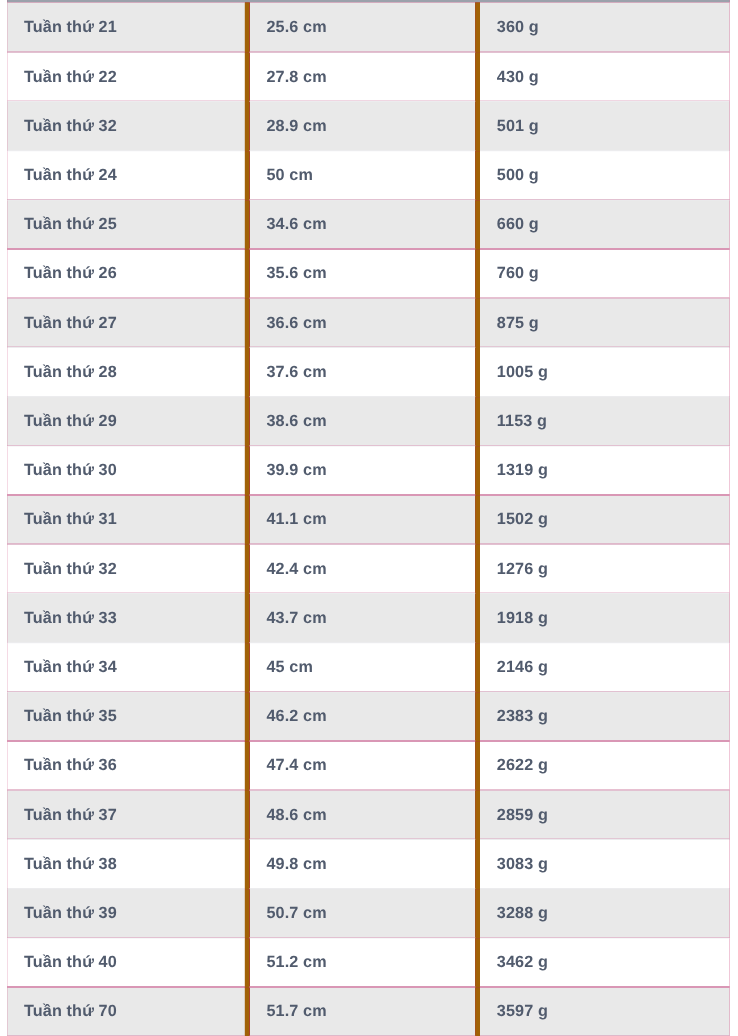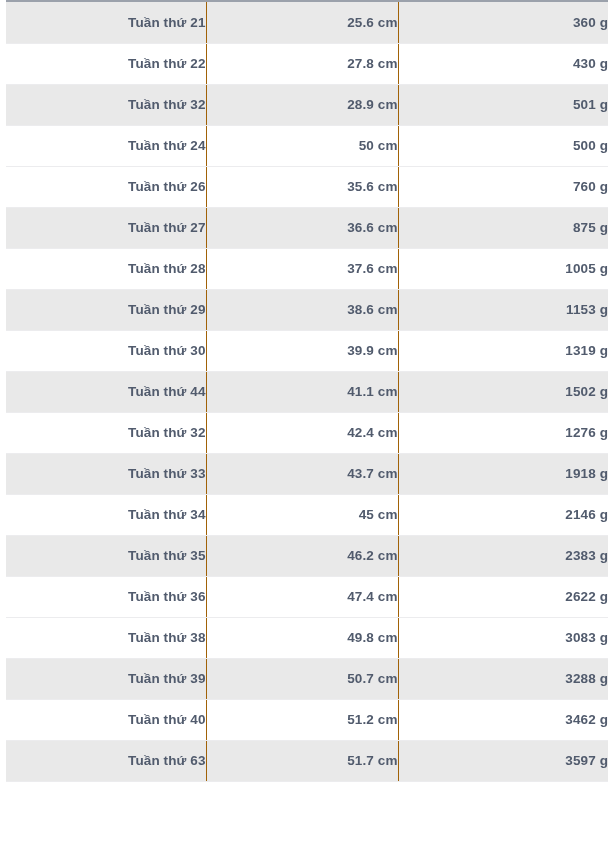--- a/index.html
+++ b/index.html
@@ -13,21 +13,20 @@
     overflow: hidden;
     font-family: "Liberation Sans", "DejaVu Sans", sans-serif;
   }
 
   .table-wrap {
     position: absolute;
     left: 6px;
     top: 0;
     width: 602px;
     background: #be185d;
-    text-align: right;
   }
 
   .top-rule {
     height: 2px;
     background: #9ba1ab;
     width: 602px;
   }
 
   table.growth-table {
     border-collapse: collapse;
@@ -52,21 +51,21 @@
     letter-spacing: 0.1px;
     vertical-align: middle;
     border-bottom: 1px solid #ececee;
     box-sizing: border-box;
     white-space: nowrap;
     overflow: hidden;
   }
 
   table.growth-table td.col-len,
   table.growth-table td.col-wt {
-    border-left: 1px solid #a16207;
+    border-left: 4px solid #a16207;
   }
 
   table.growth-table tr.odd td {
     background: #e9e9e9;
   }
   table.growth-table tr.even td {
     background: #ffffff;
   }
 </style>
 </head>
@@ -94,20 +93,25 @@
         <tr class="odd">
           <td class="col-week">Tuần thứ 32</td>
           <td class="col-len">28.9 cm</td>
           <td class="col-wt">501 g</td>
         </tr>
         <tr class="even">
           <td class="col-week">Tuần thứ 24</td>
           <td class="col-len">50 cm</td>
           <td class="col-wt">500 g</td>
         </tr>
+        <tr class="odd">
+          <td class="col-week">Tuần thứ 25</td>
+          <td class="col-len">34.6 cm</td>
+          <td class="col-wt">660 g</td>
+        </tr>
         <tr class="even">
           <td class="col-week">Tuần thứ 26</td>
           <td class="col-len">35.6 cm</td>
           <td class="col-wt">760 g</td>
         </tr>
         <tr class="odd">
           <td class="col-week">Tuần thứ 27</td>
           <td class="col-len">36.6 cm</td>
           <td class="col-wt">875 g</td>
         </tr>
@@ -120,21 +124,21 @@
           <td class="col-week">Tuần thứ 29</td>
           <td class="col-len">38.6 cm</td>
           <td class="col-wt">1153 g</td>
         </tr>
         <tr class="even">
           <td class="col-week">Tuần thứ 30</td>
           <td class="col-len">39.9 cm</td>
           <td class="col-wt">1319 g</td>
         </tr>
         <tr class="odd">
-          <td class="col-week">Tuần thứ 44</td>
+          <td class="col-week">Tuần thứ 31</td>
           <td class="col-len">41.1 cm</td>
           <td class="col-wt">1502 g</td>
         </tr>
         <tr class="even">
           <td class="col-week">Tuần thứ 32</td>
           <td class="col-len">42.4 cm</td>
           <td class="col-wt">1276 g</td>
         </tr>
         <tr class="odd">
           <td class="col-week">Tuần thứ 33</td>
@@ -149,35 +153,40 @@
         <tr class="odd">
           <td class="col-week">Tuần thứ 35</td>
           <td class="col-len">46.2 cm</td>
           <td class="col-wt">2383 g</td>
         </tr>
         <tr class="even">
           <td class="col-week">Tuần thứ 36</td>
           <td class="col-len">47.4 cm</td>
           <td class="col-wt">2622 g</td>
         </tr>
+        <tr class="odd">
+          <td class="col-week">Tuần thứ 37</td>
+          <td class="col-len">48.6 cm</td>
+          <td class="col-wt">2859 g</td>
+        </tr>
         <tr class="even">
           <td class="col-week">Tuần thứ 38</td>
           <td class="col-len">49.8 cm</td>
           <td class="col-wt">3083 g</td>
         </tr>
         <tr class="odd">
           <td class="col-week">Tuần thứ 39</td>
           <td class="col-len">50.7 cm</td>
           <td class="col-wt">3288 g</td>
         </tr>
         <tr class="even">
           <td class="col-week">Tuần thứ 40</td>
           <td class="col-len">51.2 cm</td>
           <td class="col-wt">3462 g</td>
         </tr>
         <tr class="odd">
-          <td class="col-week">Tuần thứ 63</td>
+          <td class="col-week">Tuần thứ 70</td>
           <td class="col-len">51.7 cm</td>
           <td class="col-wt">3597 g</td>
         </tr>
       </tbody>
   </table>
 </div>
 
 </body></html>

